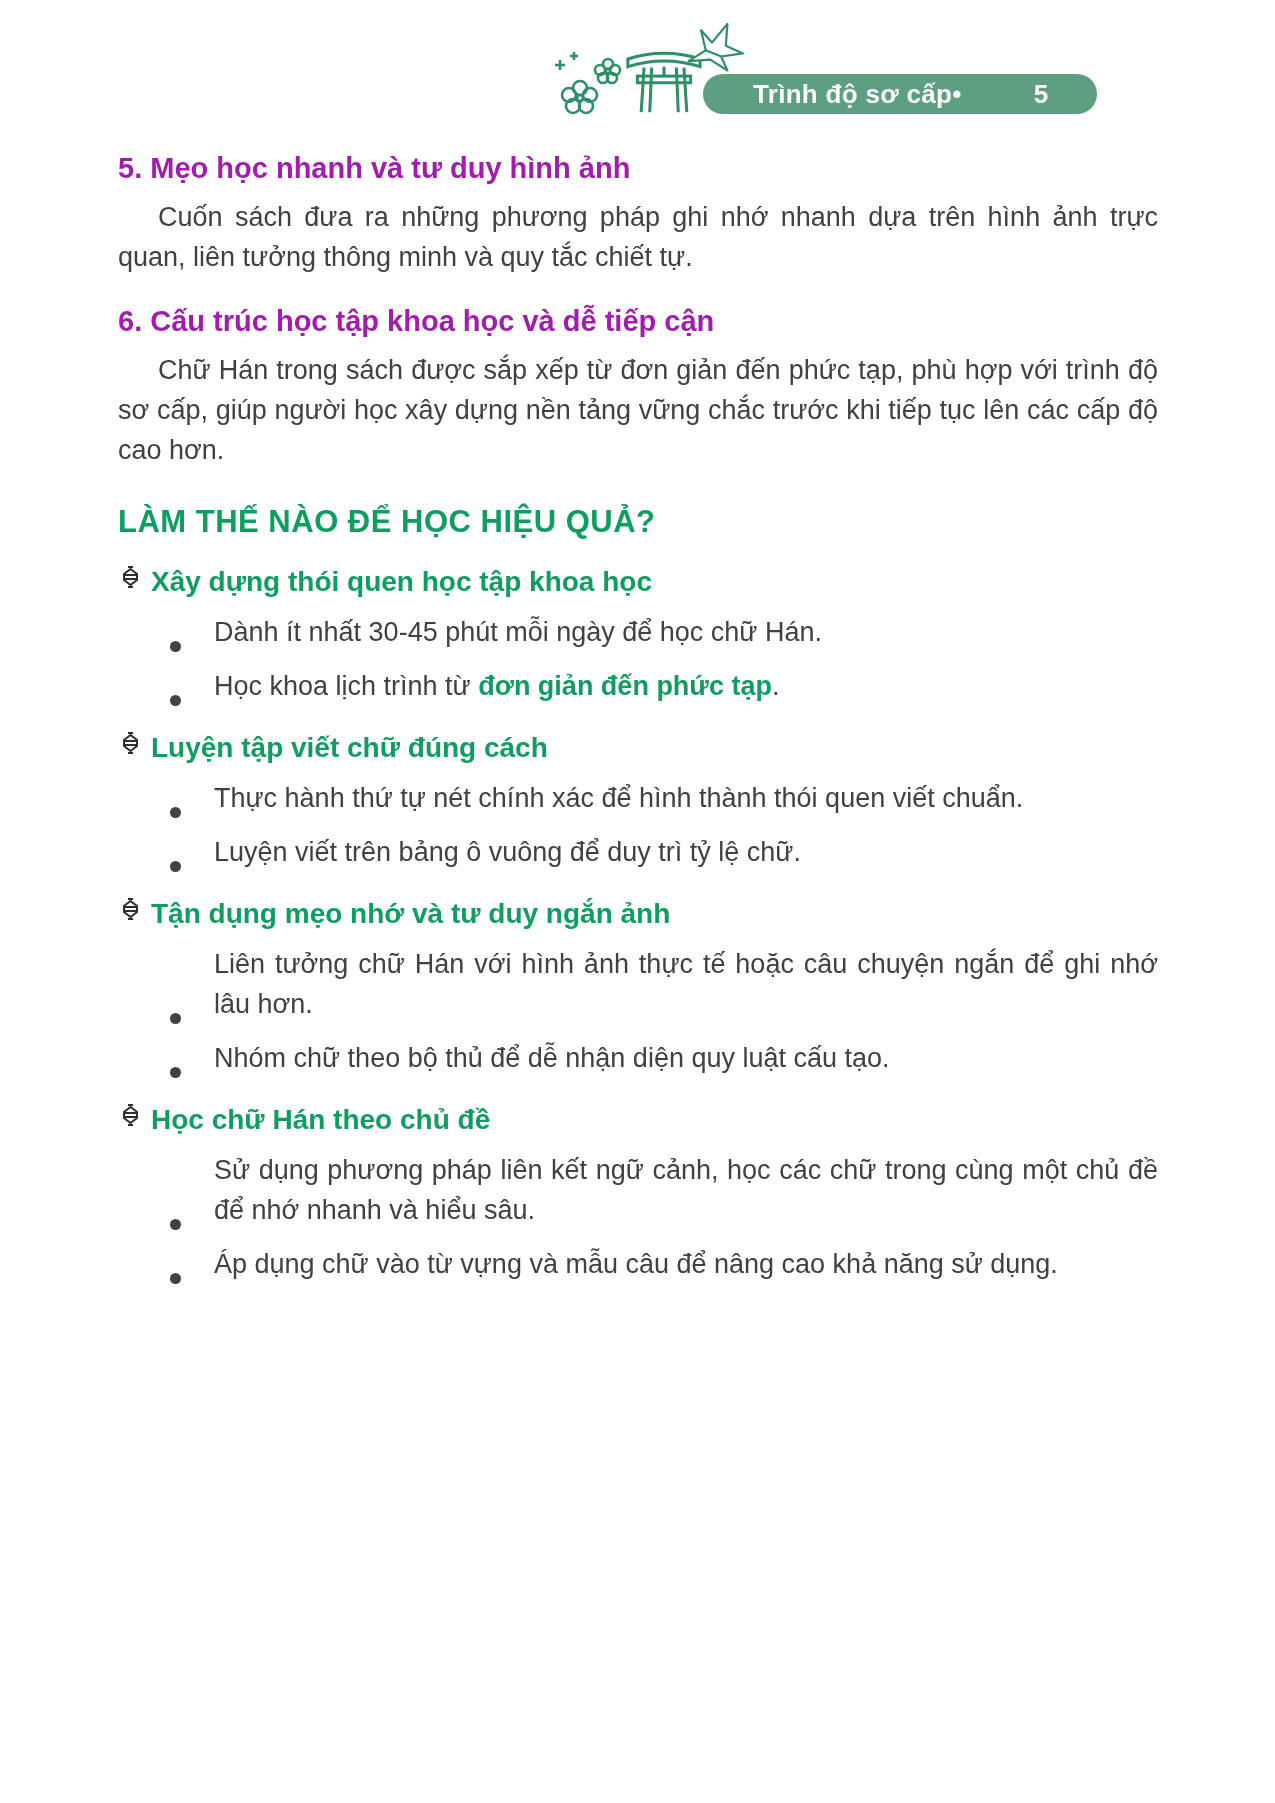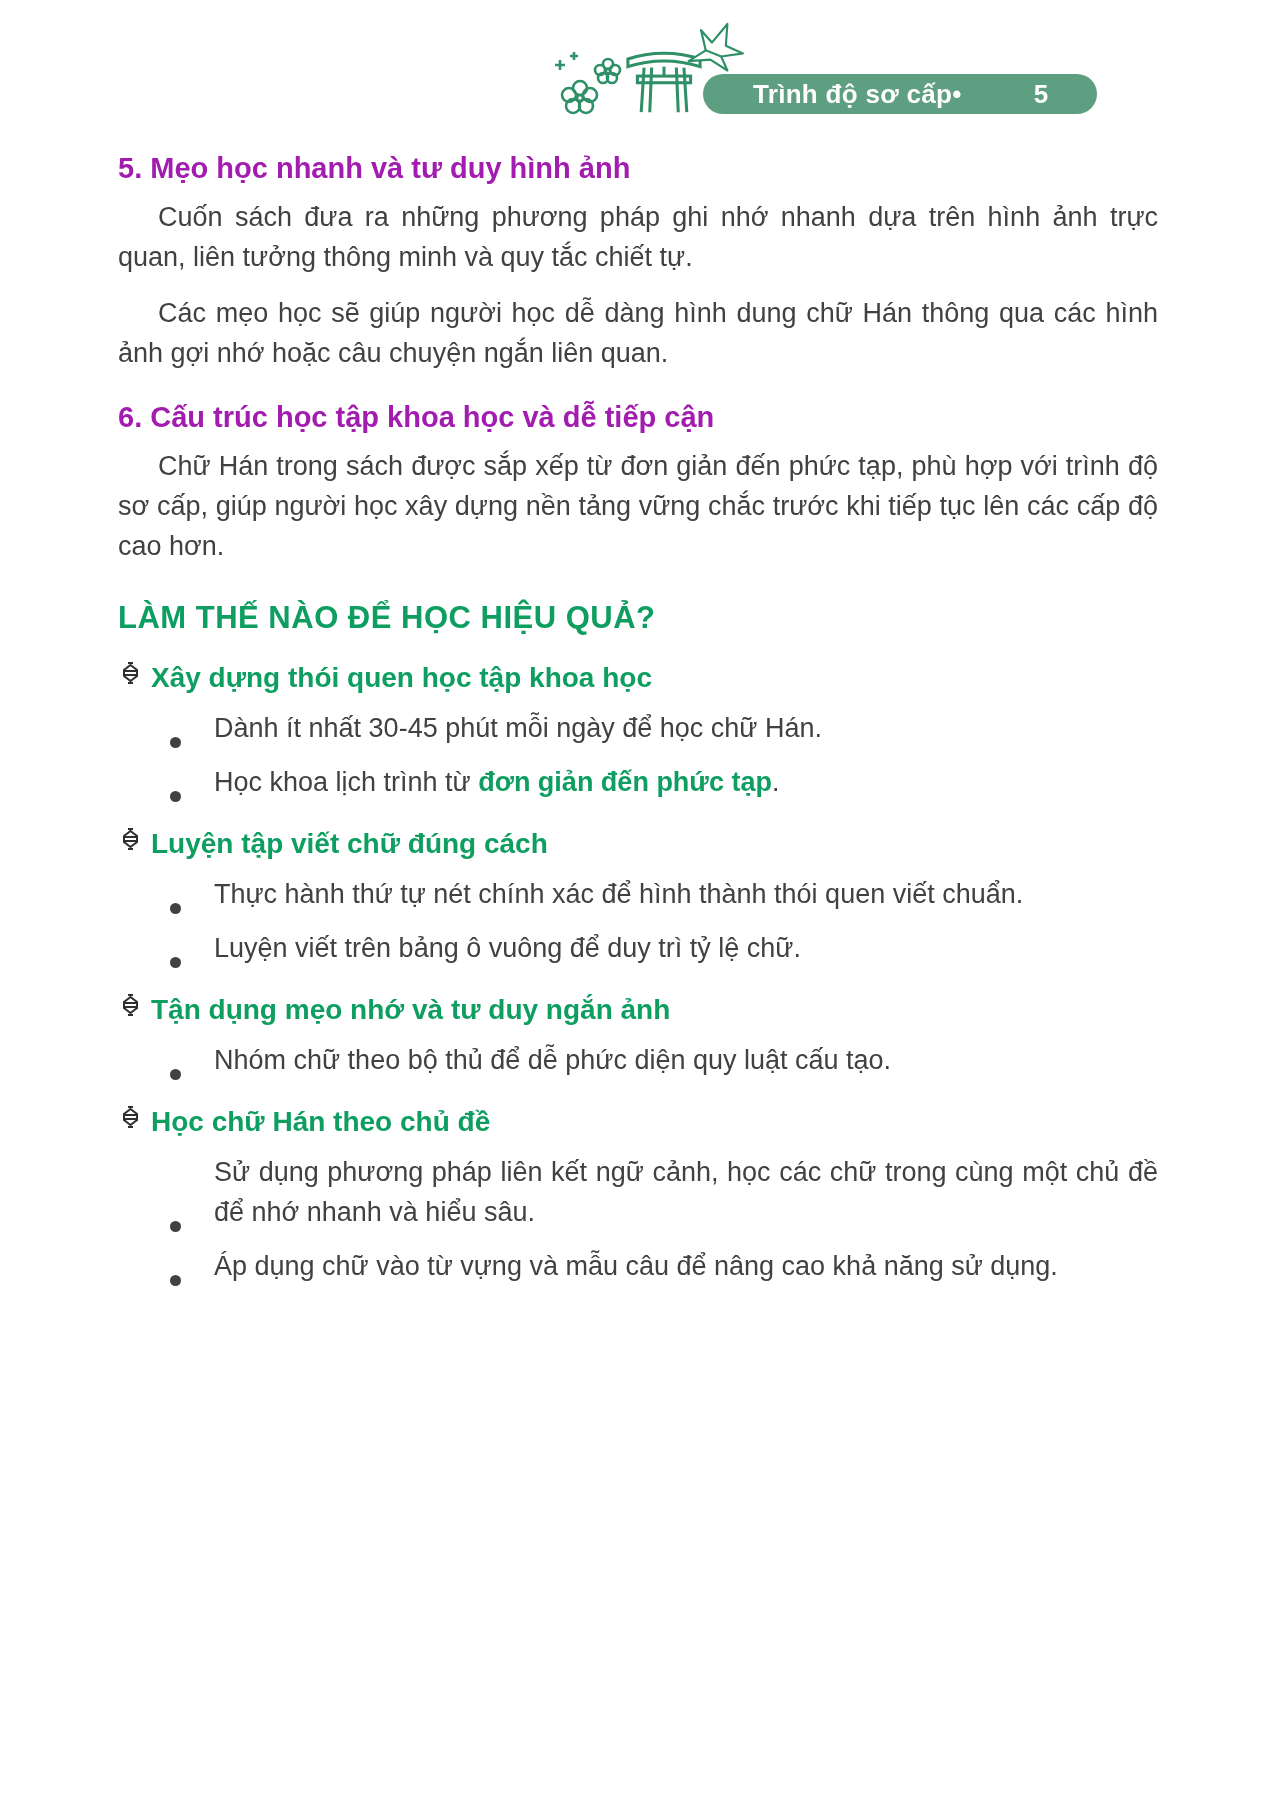--- a/index.html
+++ b/index.html
@@ -144,21 +144,20 @@
     <div class="banner">
       <span class="banner-label"><span>Trình độ sơ cấp</span><span>•</span></span>
       <span class="banner-num">5</span>
     </div>
   </div>
 
   <div class="content">
 
     <div class="section-title first">5. Mẹo học nhanh và tư duy hình ảnh</div>
     <p class="body-para">Cuốn sách đưa ra những phương pháp ghi nhớ nhanh dựa trên hình ảnh trực quan, liên tưởng thông minh và quy tắc chiết tự.</p>
-    <p class="body-para">Các mẹo học sẽ giúp người học dễ dàng hình dung chữ Hán thông qua các hình ảnh gợi nhớ hoặc câu chuyện ngắn liên quan.</p>
 
     <div class="section-title">6. Cấu trúc học tập khoa học và dễ tiếp cận</div>
     <p class="body-para">Chữ Hán trong sách được sắp xếp từ đơn giản đến phức tạp, phù hợp với trình độ sơ cấp, giúp người học xây dựng nền tảng vững chắc trước khi tiếp tục lên các cấp độ cao hơn.</p>
 
     <div class="main-heading">LÀM THẾ NÀO ĐỂ HỌC HIỆU QUẢ?</div>
 
     <div class="sub-title">
       <span class="marker">
         <svg width="17" height="22" viewBox="0 0 17 22" fill="none" stroke="#2f2f2f" stroke-width="2">
           <path d="M6 1 L11 1"></path>
@@ -204,21 +203,25 @@
           <path d="M6 1 L11 1"></path>
           <path d="M8.5 3 L15 8 L15 14 L8.5 19 L2 14 L2 8 Z"></path>
           <path d="M2.5 9 L14.5 9 M2.5 13 L14.5 13"></path>
           <path d="M6 21 L11 21"></path>
         </svg>
       </span>
       <span>Tận dụng mẹo nhớ và tư duy ngắn ảnh</span>
     </div>
     <div class="bullet-item">
       <span class="bullet-dot"></span>
-      <span class="bullet-text">Nhóm chữ theo bộ thủ để dễ phức diện quy luật cấu tạo.</span>
+      <span class="bullet-text">Liên tưởng chữ Hán với hình ảnh thực tế hoặc câu chuyện ngắn để ghi nhớ lâu hơn.</span>
+    </div>
+    <div class="bullet-item">
+      <span class="bullet-dot"></span>
+      <span class="bullet-text">Nhóm chữ theo bộ thủ để dễ nhận diện quy luật cấu tạo.</span>
     </div>
 
     <div class="sub-title">
       <span class="marker">
         <svg width="17" height="22" viewBox="0 0 17 22" fill="none" stroke="#2f2f2f" stroke-width="2">
           <path d="M6 1 L11 1"></path>
           <path d="M8.5 3 L15 8 L15 14 L8.5 19 L2 14 L2 8 Z"></path>
           <path d="M2.5 9 L14.5 9 M2.5 13 L14.5 13"></path>
           <path d="M6 21 L11 21"></path>
         </svg>

